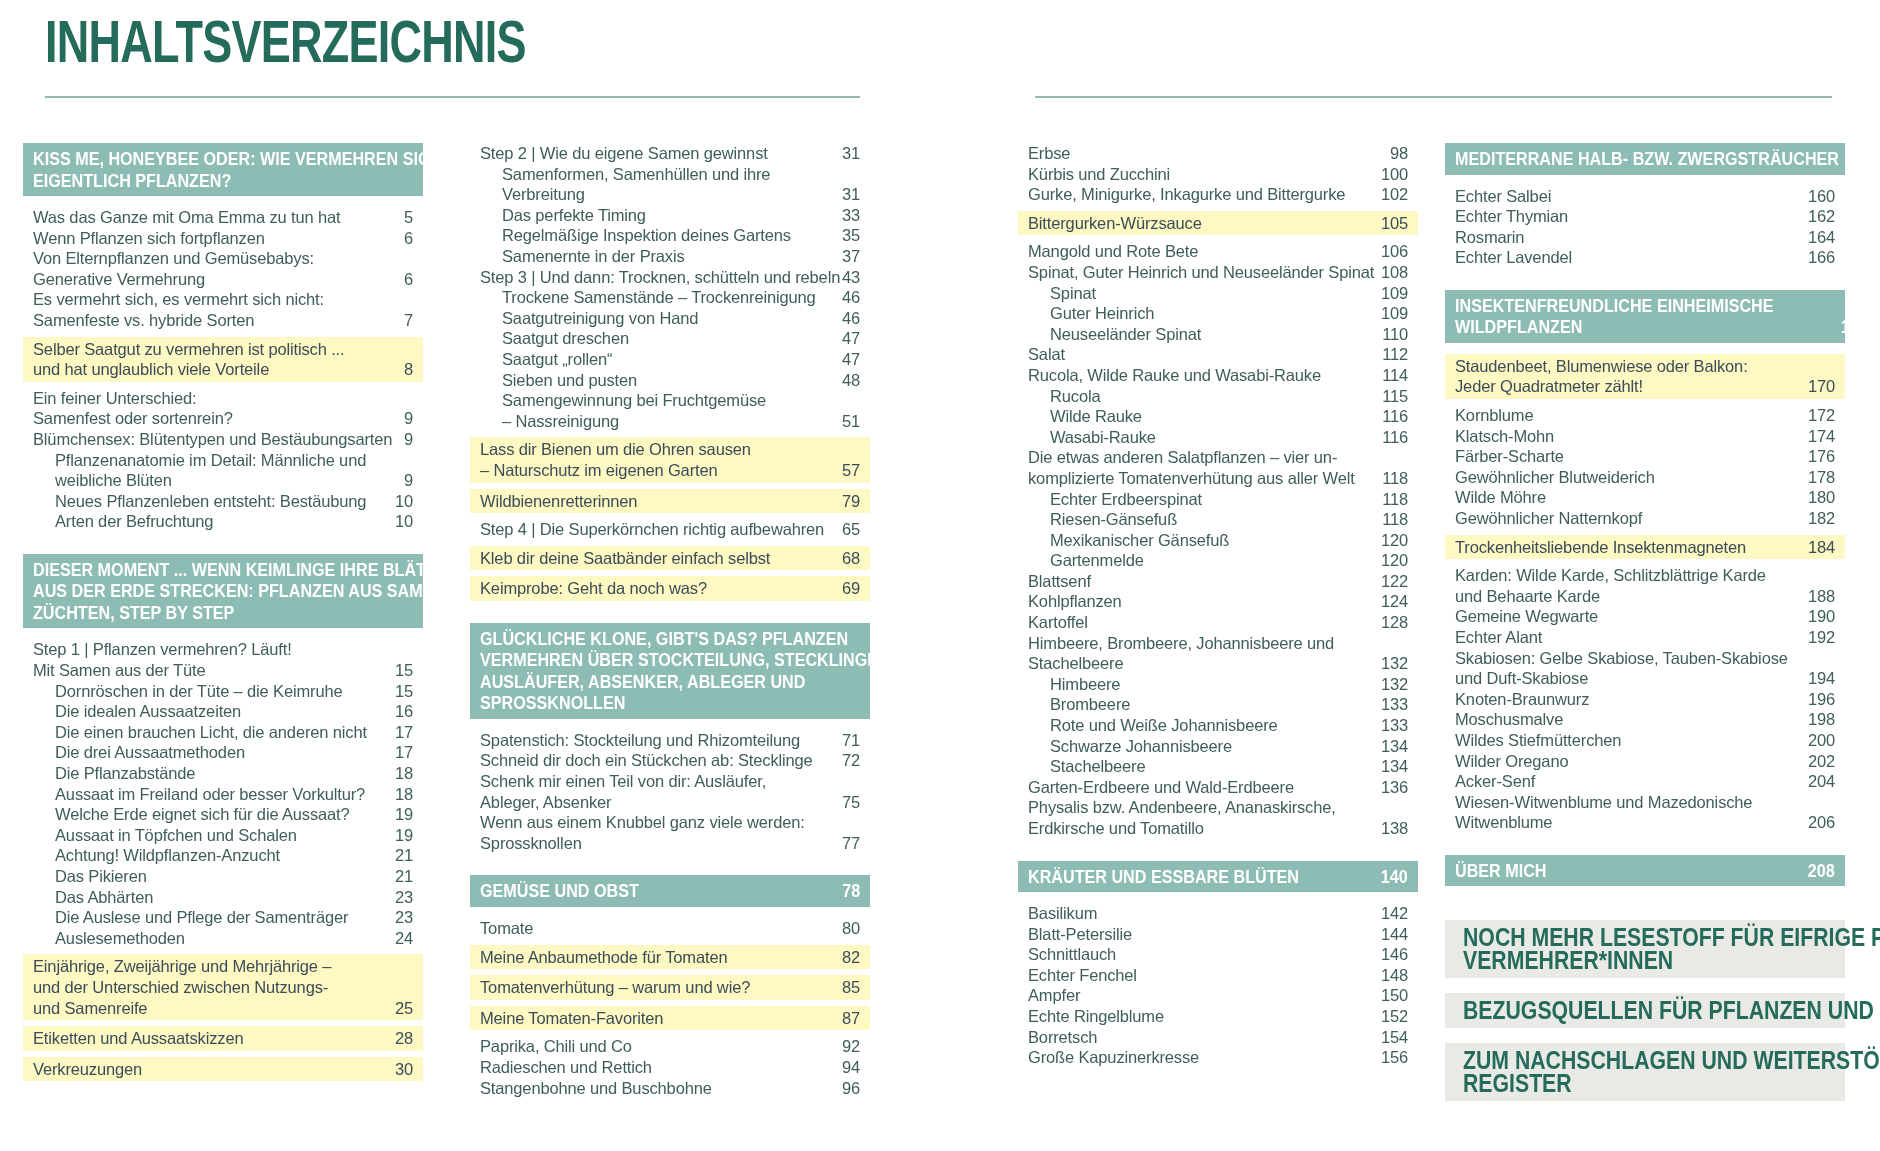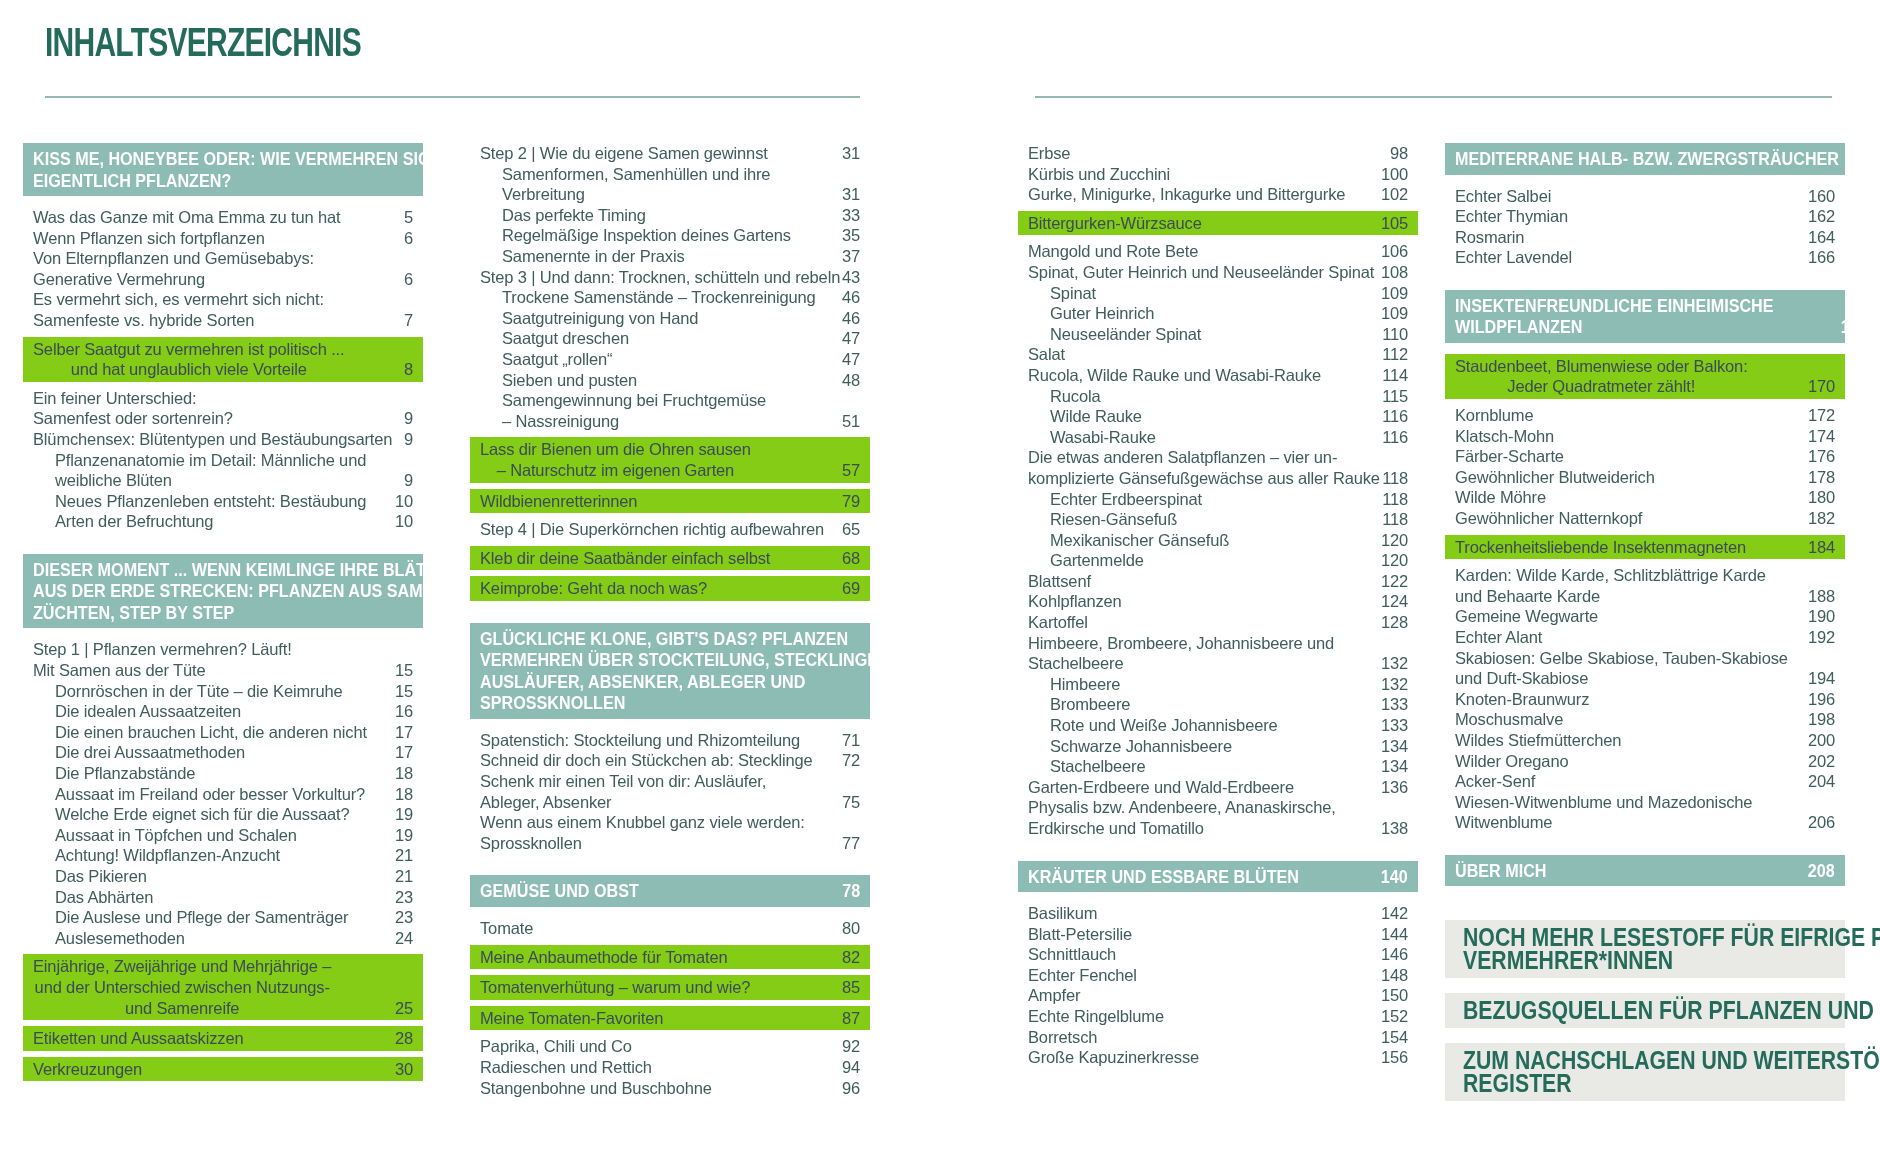--- a/index.html
+++ b/index.html
@@ -2,38 +2,38 @@
 <html><head>
 <meta charset="utf-8">
 <style>
   html,body{margin:0;padding:0;background:#ffffff;}
   .canvas{
     position:relative;width:1880px;height:1151px;background:#ffffff;overflow:hidden;
     font-family:"Liberation Sans","DejaVu Sans",sans-serif;
   }
   .page-title{
     position:absolute;left:45px;top:18px;
-    font-size:40px;font-weight:bold;color:#256b5b;line-height:48px;
+    font-size:60px;font-weight:bold;color:#256b5b;line-height:48px;
   }
   .cond{display:inline-block;transform:scaleX(.8);transform-origin:0 50%;white-space:nowrap;letter-spacing:-.5px;}
   .title-cond{transform:scaleX(.75);letter-spacing:-1px;}
   .rule{position:absolute;top:96px;height:2px;background:#97b8b0;}
   .rule-left{left:45px;width:815px;}
   .rule-right{left:1035px;width:797px;}
 
   .col{position:absolute;top:143px;width:380px;color:#3f5d5b;font-size:16.5px;letter-spacing:-.15px;}
   .col-1{left:33px}.col-2{left:480px}.col-3{left:1028px}.col-4{left:1455px}
 
   .entry{display:flex;justify-content:space-between;align-items:flex-end;}
   .entry .txt{min-width:0;}
   .entry .ln{line-height:20.6px;white-space:nowrap;}
   .entry .pg{flex:0 0 auto;margin-left:6px;line-height:20.6px;}
   .indent .txt{padding-left:22px;}
 
-  .hl{background:#84cc16;margin:6px -10px;padding:2px 10px;color:#3b4c58;text-align:center;}
+  .hl{background:#fef9c3;margin:6px -10px;padding:2px 10px;color:#3b4c58;}
 
   .sec{
     background:#8dbcb4;color:#ffffff;font-weight:bold;font-size:19px;
     margin:22px -10px 11px;padding:5px 10px;
     display:flex;justify-content:space-between;align-items:flex-end;
   }
   .sec .ln{line-height:21.5px;white-space:nowrap;}
   .sec .cond{transform:scaleX(.85);letter-spacing:0;}
   .sec .pg{flex:0 0 auto;margin-left:6px;line-height:21.5px;}
   .sec .pgc{transform-origin:100% 50%;}
@@ -517,21 +517,21 @@
       </div>
       <div class="entry indent">
         <div class="txt">
           <div class="ln">Wasabi-Rauke</div>
         </div>
         <span class="pg">116</span>
       </div>
       <div class="entry">
         <div class="txt">
           <div class="ln">Die etwas anderen Salatpflanzen – vier un-</div>
-          <div class="ln">komplizierte Gänsefußgewächse aus aller Rauke</div>
+          <div class="ln">komplizierte Tomatenverhütung aus aller Welt</div>
         </div>
         <span class="pg">118</span>
       </div>
       <div class="entry indent">
         <div class="txt">
           <div class="ln">Echter Erdbeerspinat</div>
         </div>
         <span class="pg">118</span>
       </div>
       <div class="entry indent">

